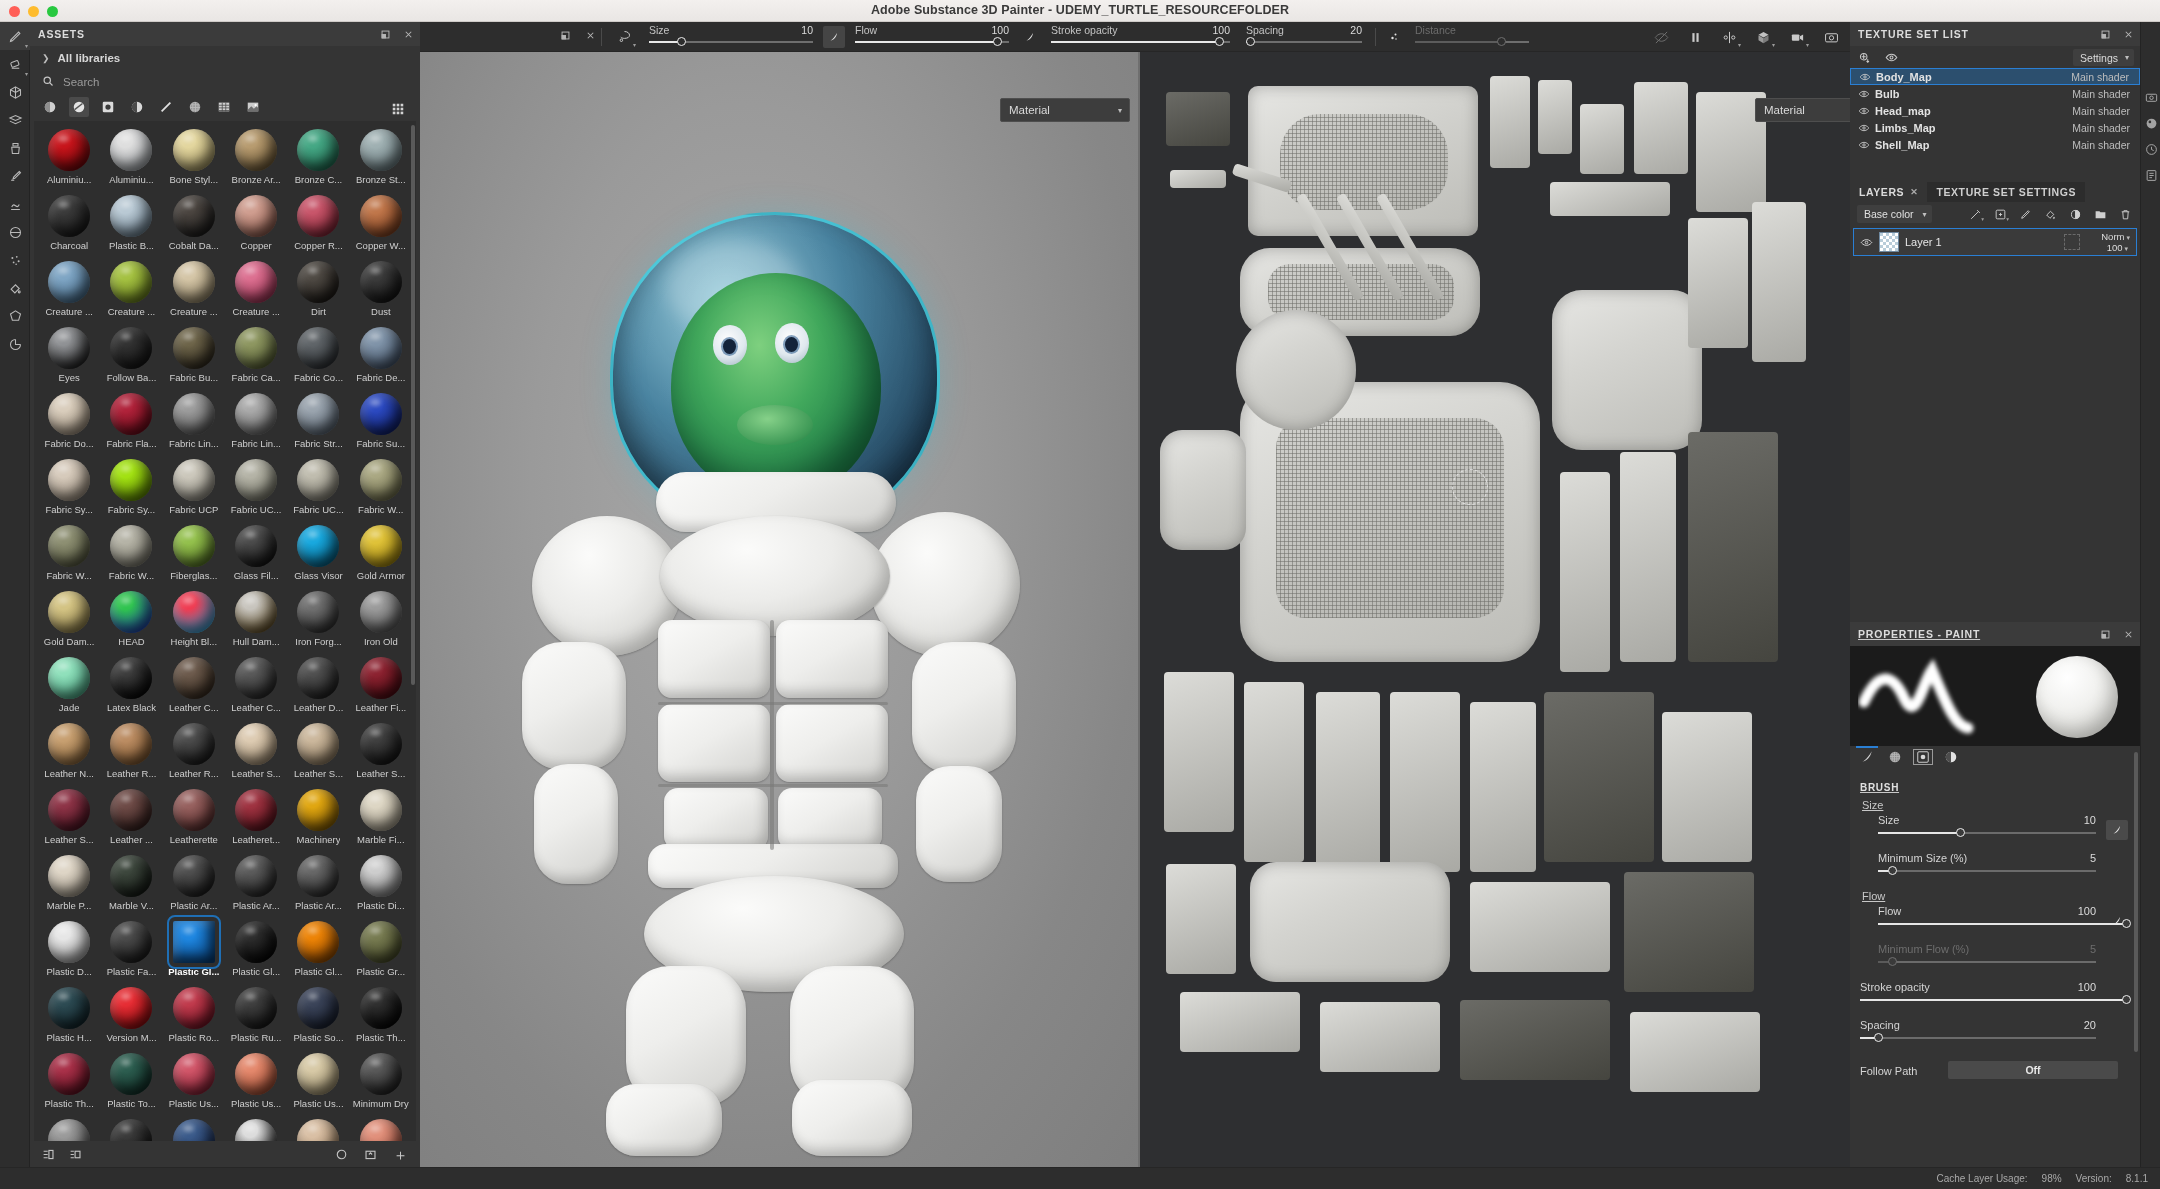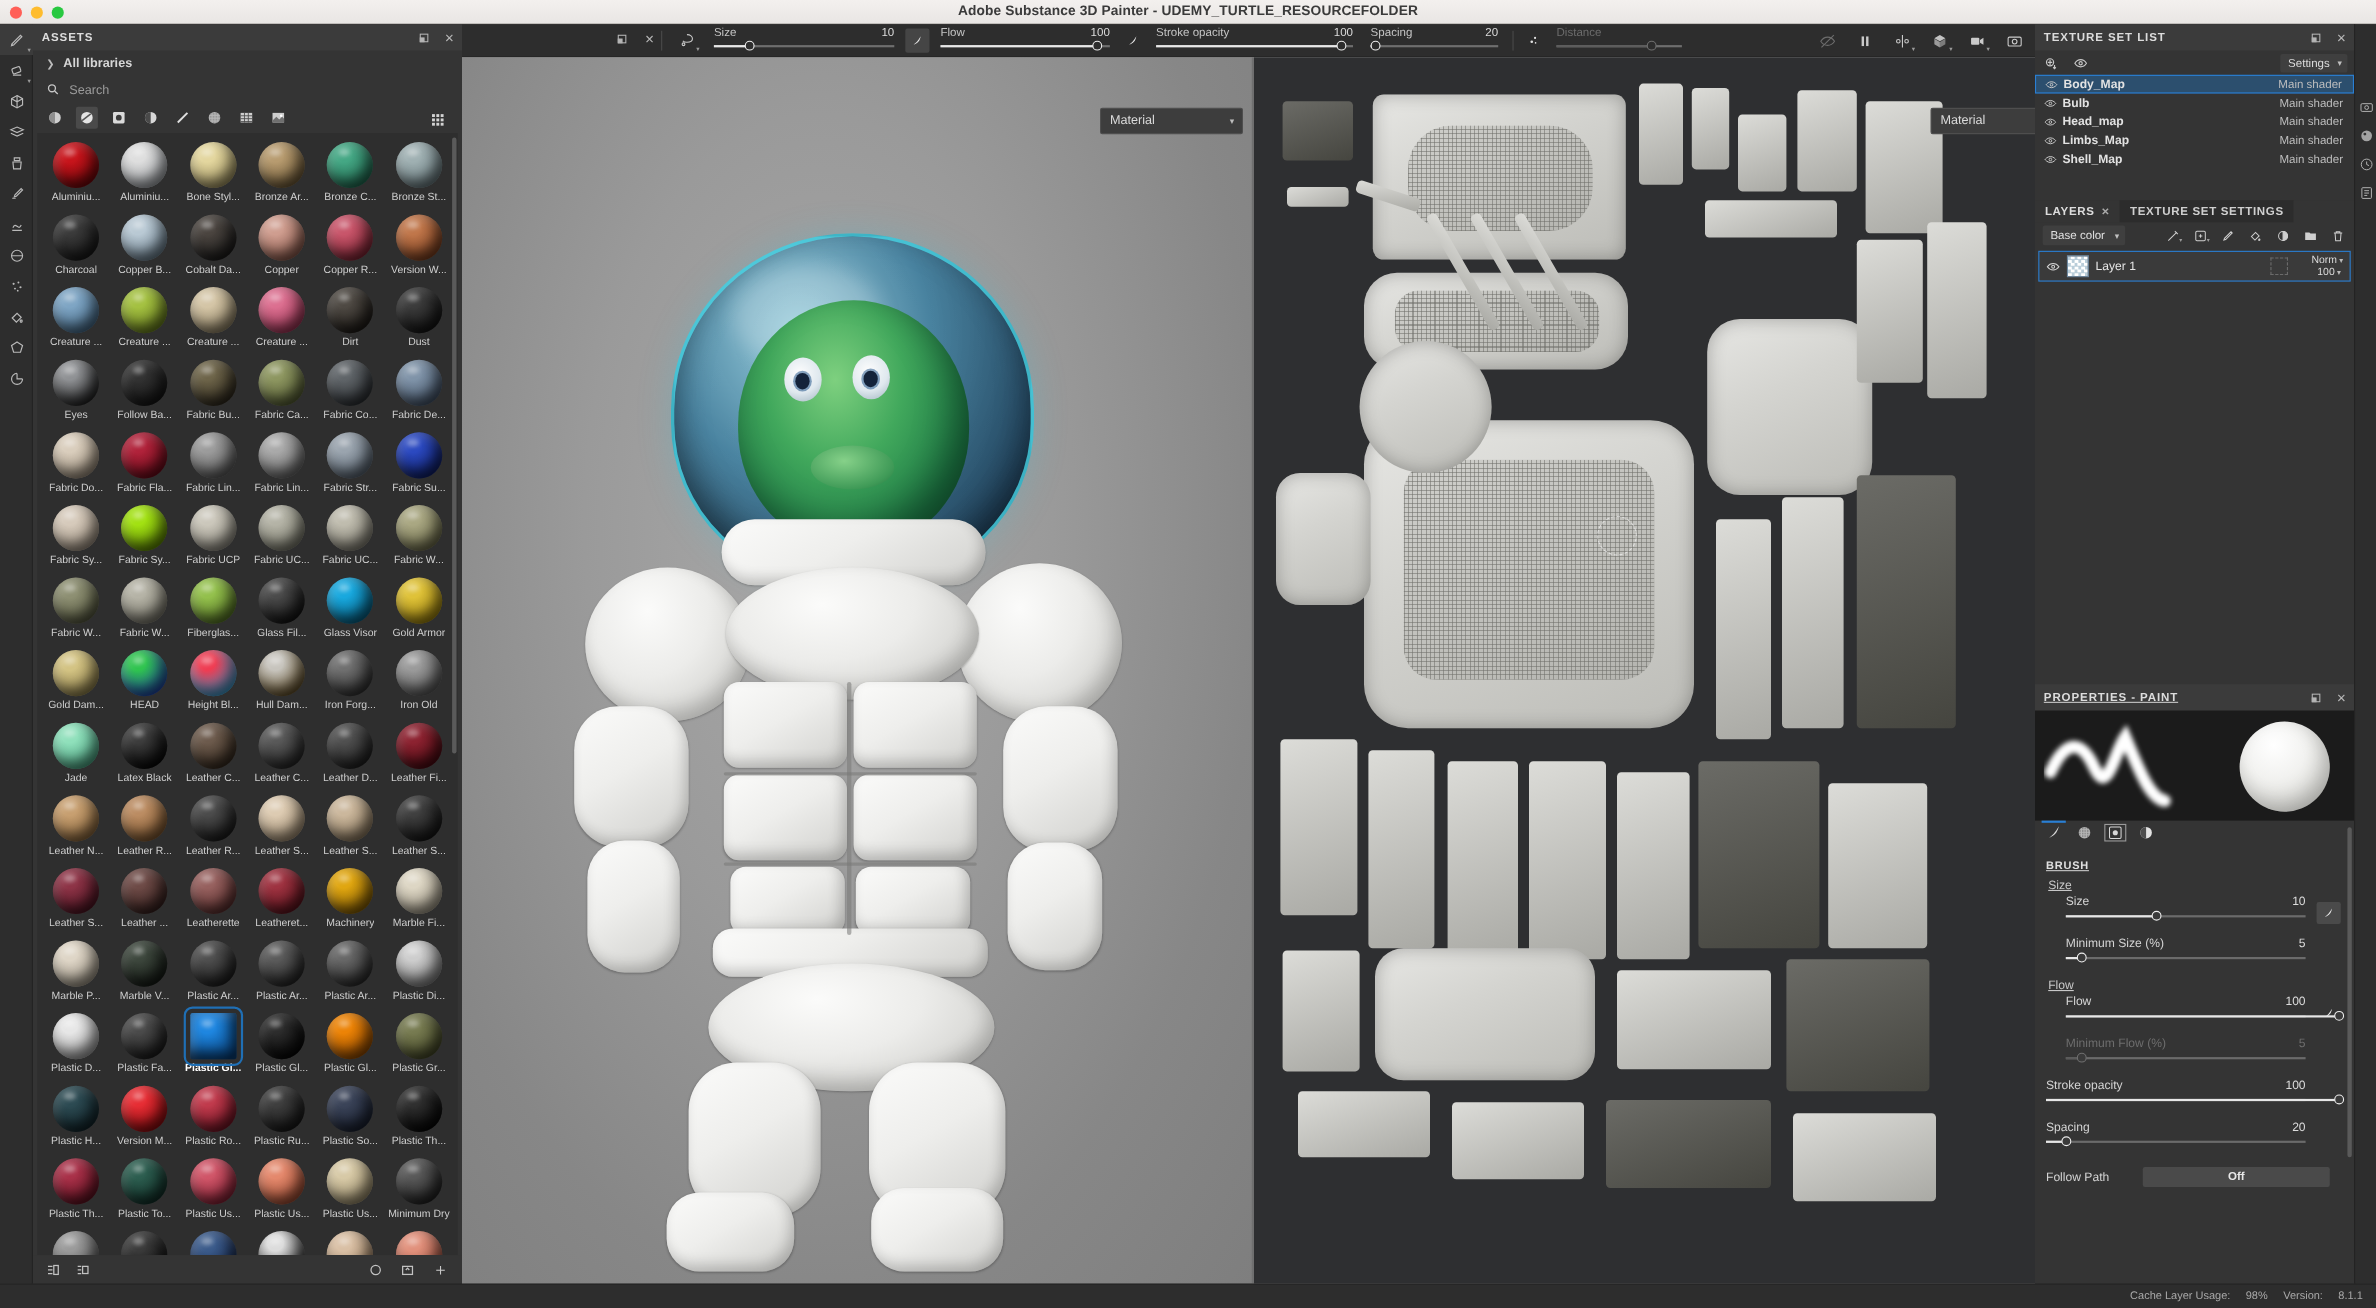--- a/index.html
+++ b/index.html
@@ -606,37 +606,37 @@
           <div class="cell">
             <div class="sphere" style="background: radial-gradient(circle at 36% 26%, rgb(159, 176, 178) 0%, rgb(159, 176, 178) 18%, rgb(92, 108, 112) 88%);"></div>
             <div class="cname">Bronze St...</div>
           </div>
           <div class="cell">
             <div class="sphere" style="background: radial-gradient(circle at 36% 26%, rgb(58, 58, 58) 0%, rgb(58, 58, 58) 18%, rgb(18, 18, 18) 88%);"></div>
             <div class="cname">Charcoal</div>
           </div>
           <div class="cell">
             <div class="sphere" style="background: radial-gradient(circle at 36% 26%, rgb(185, 201, 212) 0%, rgb(185, 201, 212) 18%, rgb(91, 110, 124) 88%);"></div>
-            <div class="cname">Copper B...</div>
+            <div class="cname">Plastic B...</div>
           </div>
           <div class="cell">
             <div class="sphere" style="background: radial-gradient(circle at 36% 26%, rgb(74, 68, 63) 0%, rgb(74, 68, 63) 18%, rgb(20, 20, 20) 88%);"></div>
             <div class="cname">Cobalt Da...</div>
           </div>
           <div class="cell">
             <div class="sphere" style="background: radial-gradient(circle at 36% 26%, rgb(207, 157, 143) 0%, rgb(207, 157, 143) 18%, rgb(122, 76, 63) 88%);"></div>
             <div class="cname">Copper</div>
           </div>
           <div class="cell">
             <div class="sphere" style="background: radial-gradient(circle at 36% 26%, rgb(200, 85, 106) 0%, rgb(200, 85, 106) 18%, rgb(110, 28, 42) 88%);"></div>
             <div class="cname">Copper R...</div>
           </div>
           <div class="cell">
             <div class="sphere" style="background: radial-gradient(circle at 36% 26%, rgb(192, 118, 74) 0%, rgb(192, 118, 74) 18%, rgb(107, 52, 24) 88%);"></div>
-            <div class="cname">Version W...</div>
+            <div class="cname">Copper W...</div>
           </div>
           <div class="cell">
             <div class="sphere" style="background: radial-gradient(circle at 36% 26%, rgb(126, 165, 196) 0%, rgb(126, 165, 196) 18%, rgb(60, 93, 120) 88%);"></div>
             <div class="cname">Creature ...</div>
           </div>
           <div class="cell">
             <div class="sphere" style="background: radial-gradient(circle at 36% 26%, rgb(164, 193, 65) 0%, rgb(164, 193, 65) 18%, rgb(90, 109, 24) 88%);"></div>
             <div class="cname">Creature ...</div>
           </div>
           <div class="cell">

